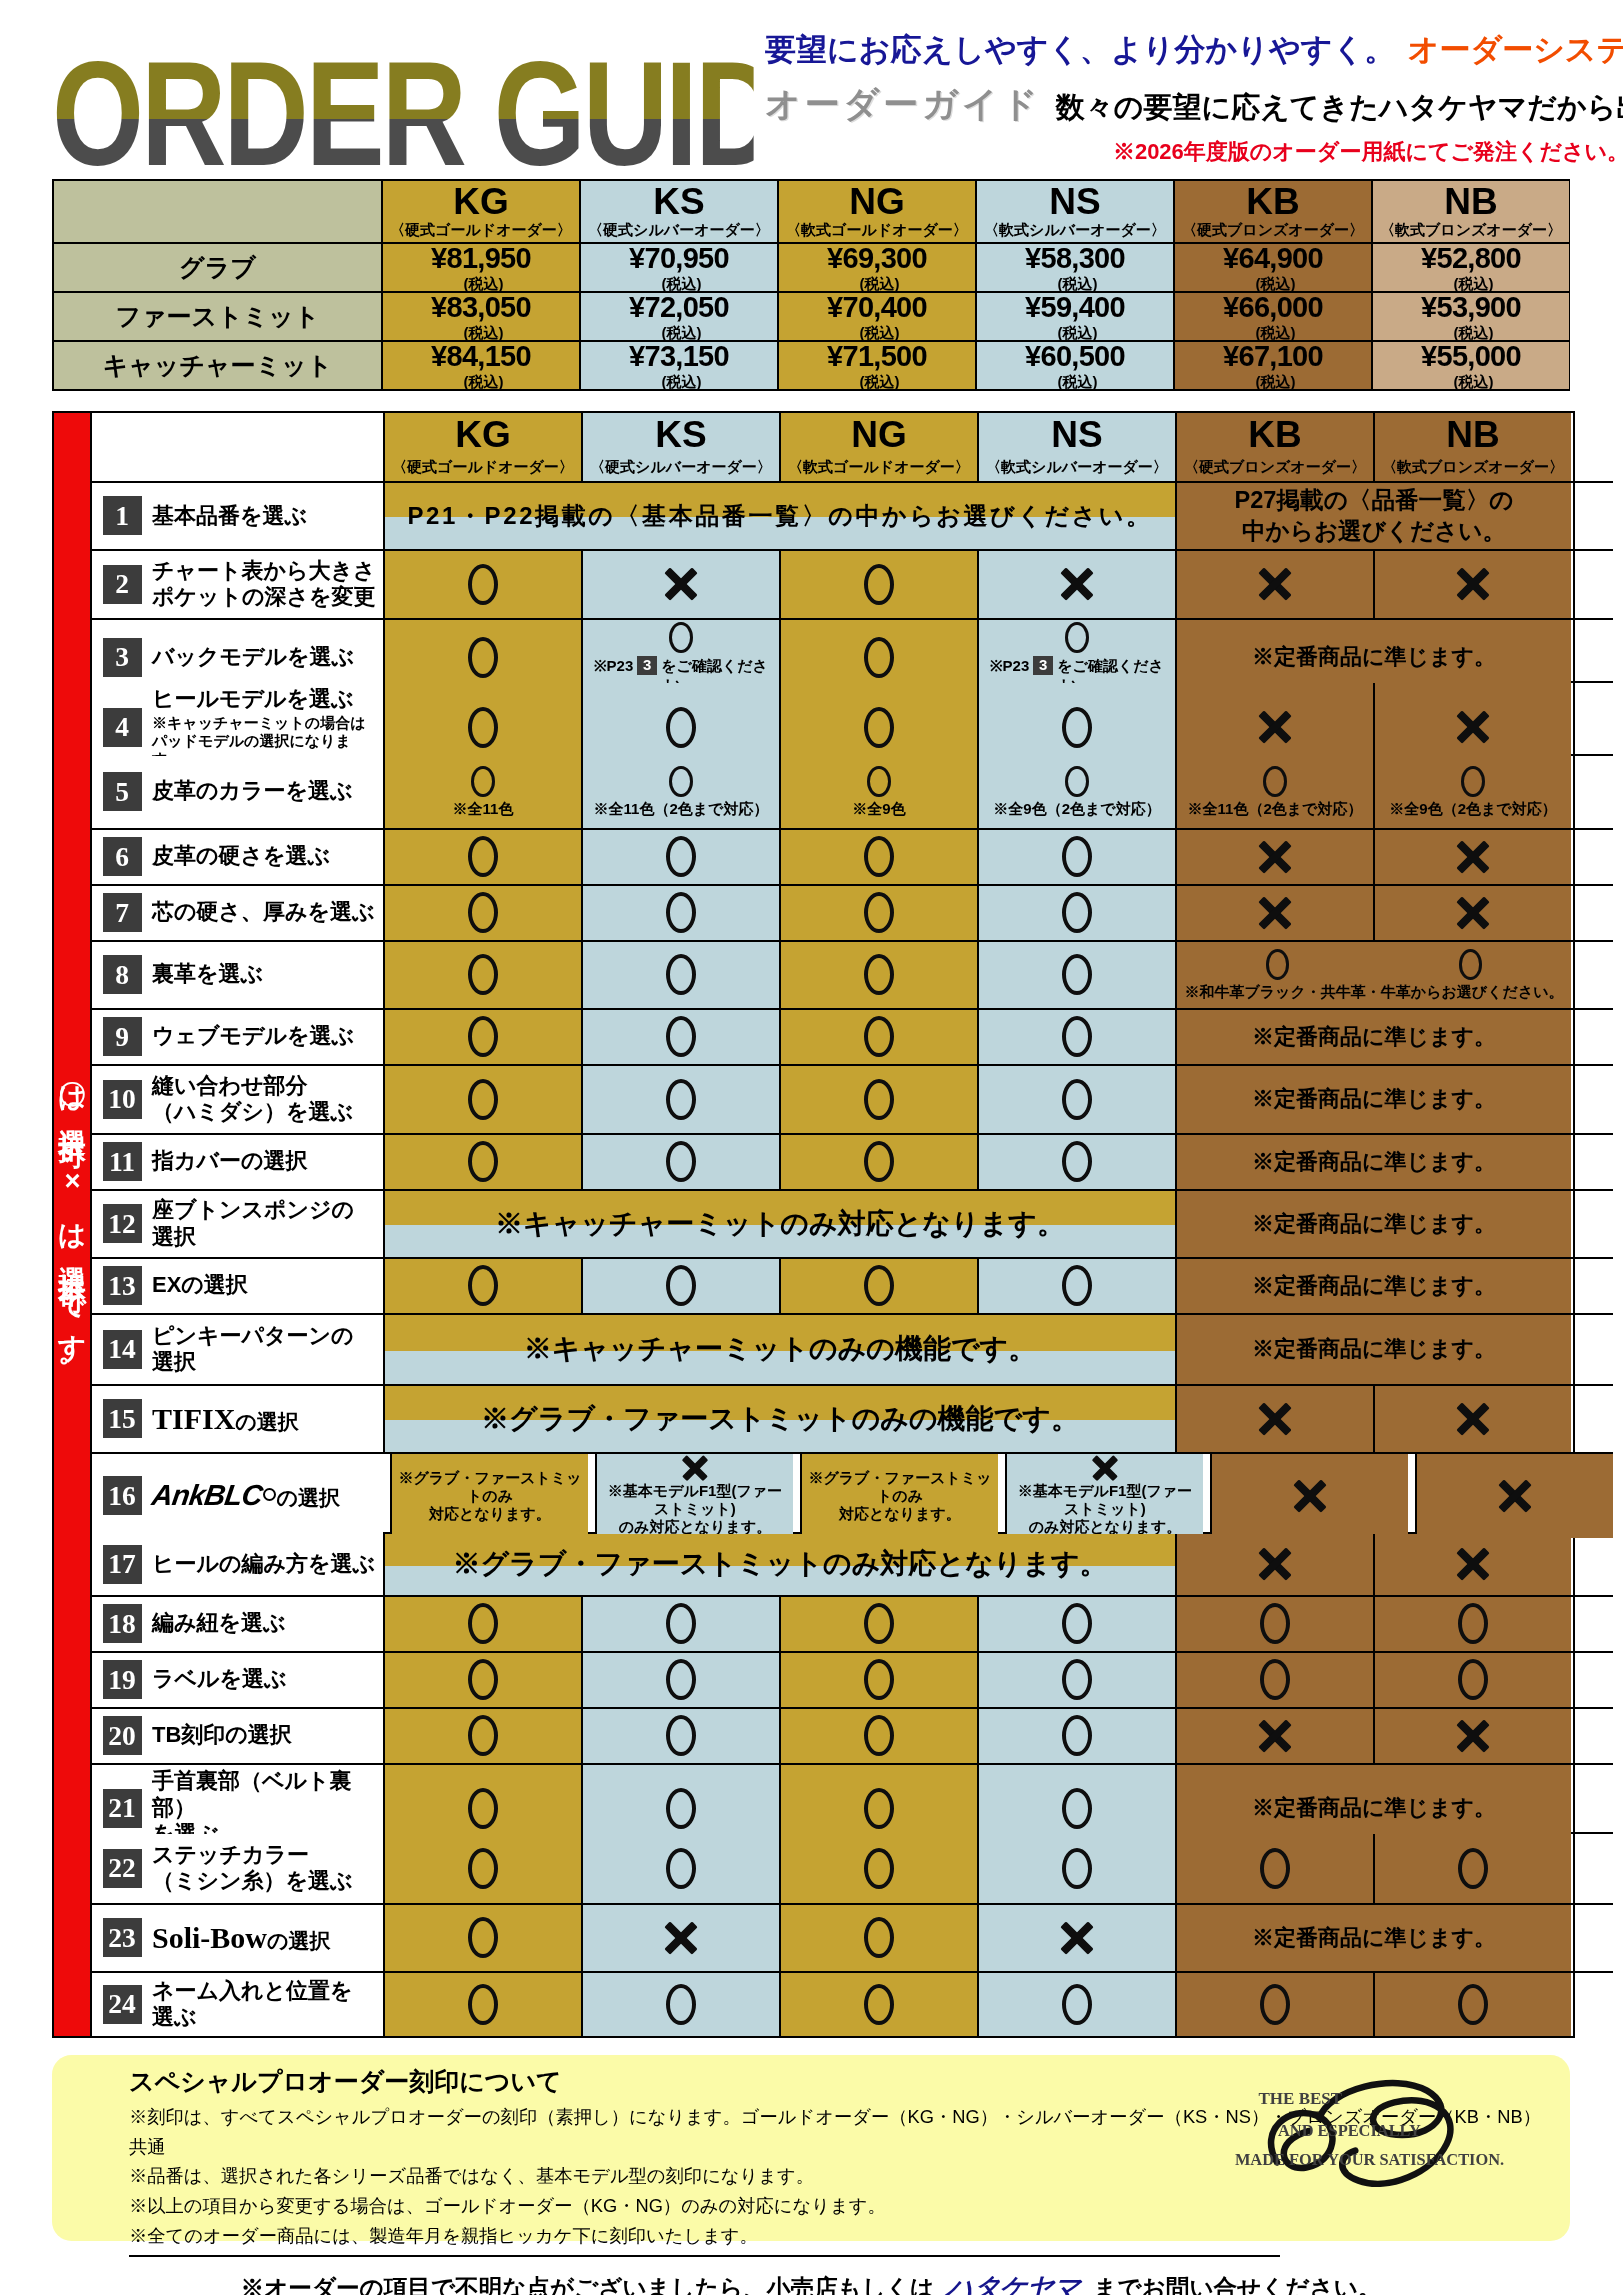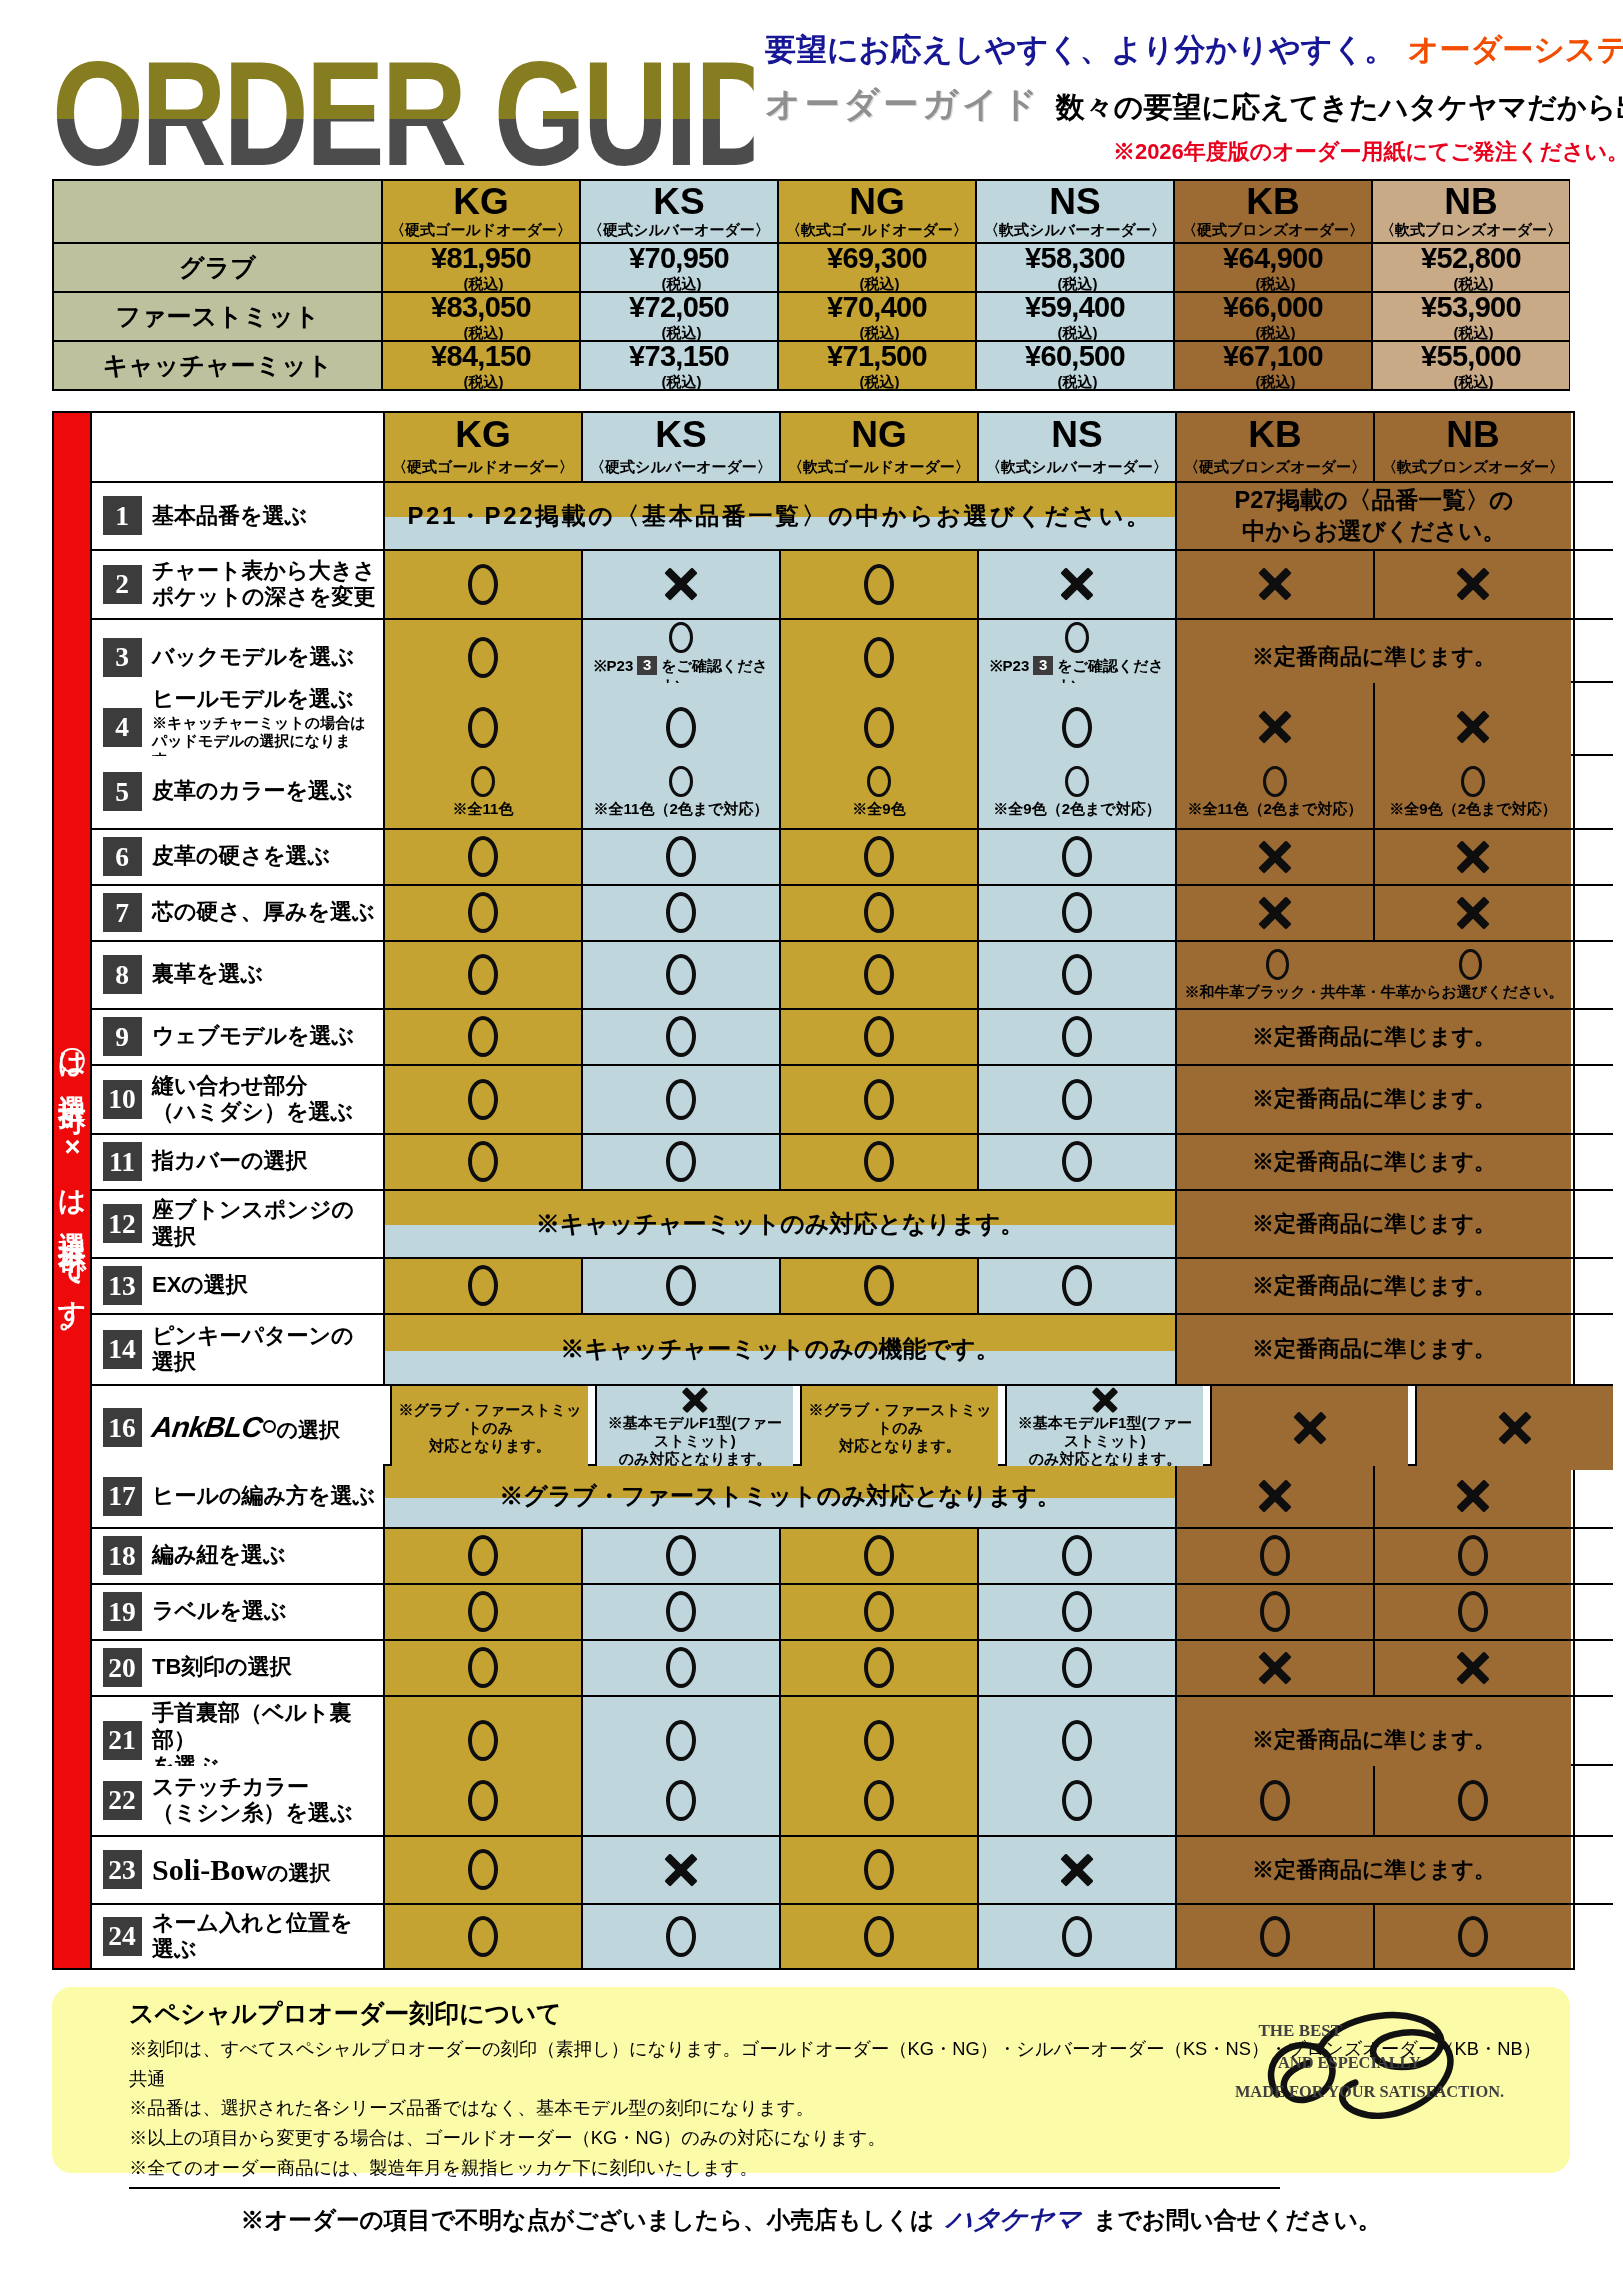--- a/index.html
+++ b/index.html
@@ -74,21 +74,21 @@
   .omark.sm { width:23.6px; height:31px; border-width:3.9px; }
   .xmark { position:relative; width:33px; height:33px; }
   .xmark::before, .xmark::after { content:""; position:absolute; left:50%; top:50%; width:39px; height:7.9px; background:#0e0e0e; border-radius:1.3px; }
   .xmark::before { transform:translate(-50%,-50%) rotate(45deg); }
   .xmark::after  { transform:translate(-50%,-50%) rotate(-45deg); }
   .xmark.sm { width:23.6px; height:23.6px; }
   .xmark.sm::before, .xmark.sm::after { width:30px; height:6.5px; }
   .note { font-size:15px; font-weight:bold; line-height:1.18; }
   .nbox { display:inline-block; background:#3c3c3c; color:#fff; padding:0.7px 5.9px; margin:0 3.9px; }
   .gs { background:linear-gradient(180deg,#c5a332 0 52%,#bed6dc 52% 100%); }
-  .gstext { font-size:24px; font-weight:bold; }
+  .gstext { font-size:28px; font-weight:bold; }
   .gstext.big { font-size:24px; letter-spacing:2.6px; }
   .bntext { font-size:22px; font-weight:bold;text-align:center; }
   .bnlines { font-size:23.6px; font-weight:bold; line-height:1.3; }
   .m2row { display:flex; width:100%; }
   .m2row .half { flex:1; display:flex; align-items:center; justify-content:center; }
 
   
   .fbox { margin-top:17px; width:1518px; height:186px; background:#fbfba8; border-radius:19.6px;
           padding:10.5px 26px 6.5px 77px; position:relative; }
   .ftitle { font-size:25px; font-weight:bold; margin-bottom:3.9px; }
@@ -595,20 +595,37 @@
 選択</div>
             </div>
           </div>
           <div class="mcell gs" style="grid-column: span 4;">
             <div class="gstext">※キャッチャーミットのみの機能です。</div>
           </div>
           <div class="mcell t-brown" style="grid-column: span 2;">
             <div class="bntext">※定番商品に準じます。</div>
           </div>
         </div>
+        <div class="mrow" style="height: 68px;">
+          <div class="lblcell">
+            <div class="badge">15</div>
+            <div class="lblbox">
+              <div><span class="lmain-serif">TIFIX</span><span class="lsuf">の選択</span></div>
+            </div>
+          </div>
+          <div class="mcell gs" style="grid-column: span 4;">
+            <div class="gstext">※グラブ・ファーストミットのみの機能です。</div>
+          </div>
+          <div class="mcell t-brown">
+            <div class="xmark"></div>
+          </div>
+          <div class="mcell t-brown">
+            <div class="xmark"></div>
+          </div>
+        </div>
         <div class="mrow" style="height: 80px; gap: 7px;">
           <div class="lblcell">
             <div class="badge">16</div>
             <div class="lblbox">
               <div><span class="lmain-ank">AnkBLC</span><span class="ankdot"></span><span class="lsuf">の選択</span></div>
             </div>
           </div>
           <div class="mcell t-gold">
             <div class="note" style="white-space: pre-line;">※グラブ・ファーストミットのみ
 対応となります。</div>

